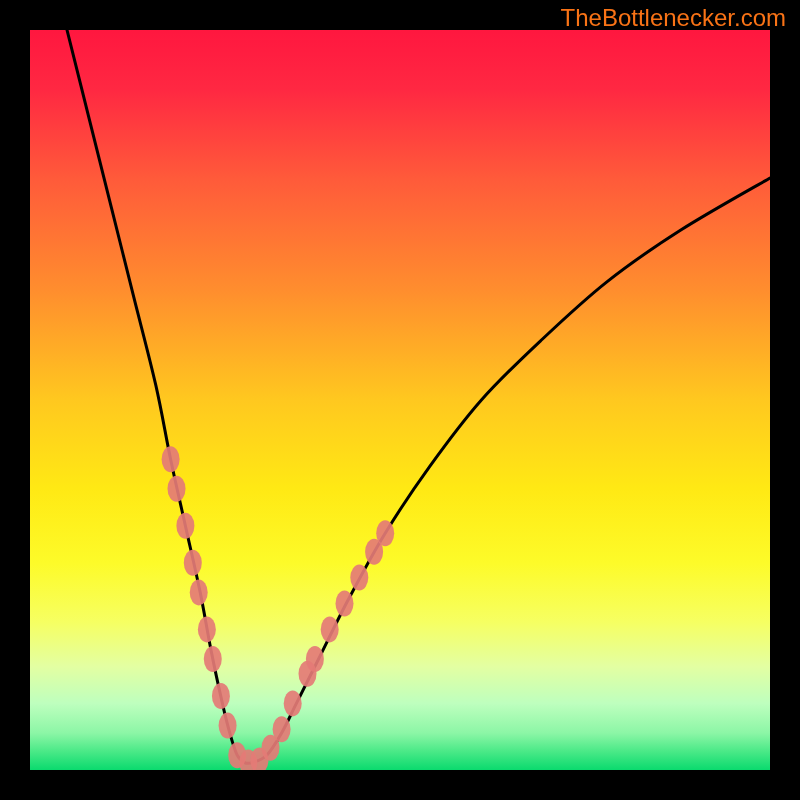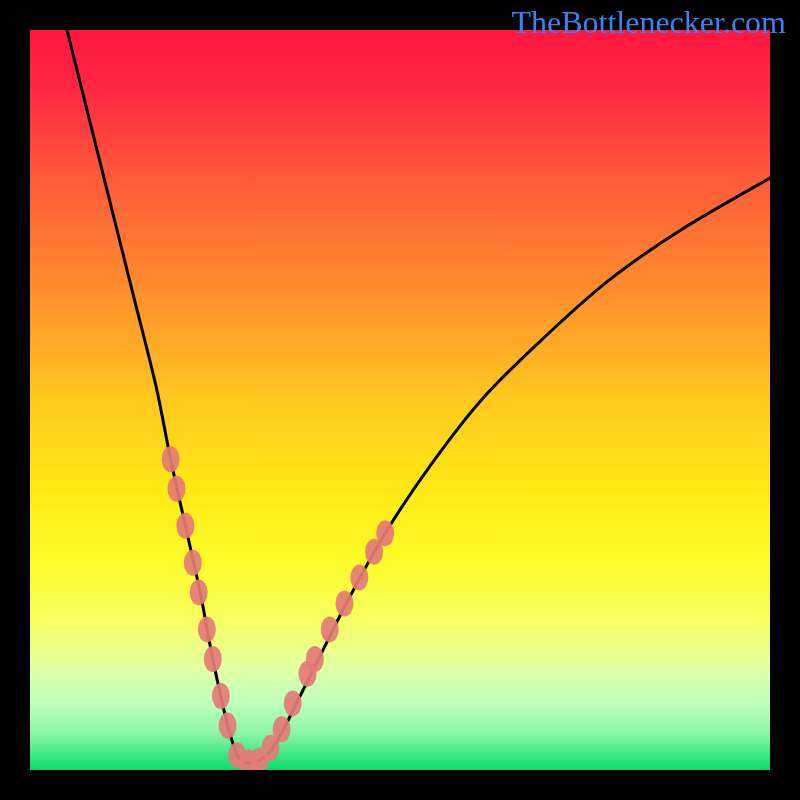--- a/index.html
+++ b/index.html
@@ -39,25 +39,24 @@
     left: 0;
     top: 0;
     width: 740px;
     height: 740px;
     overflow: visible;
   }
   .watermark {
     position: absolute;
     top: 4px;
     right: 14px;
-    color: #3b82f6;
-    font-size: 32px;
+    color: #f97316;
+    font-size: 24px;
     letter-spacing: 0px;
     font-weight: 400;
-    font-family: Liberation Serif, serif;
   }
 </style>
 </head>
 <body>
 
 <div class="frame">
 
   <div class="plot-area">
 
     <svg class="gradient" viewBox="0 0 740 740" preserveAspectRatio="none">

